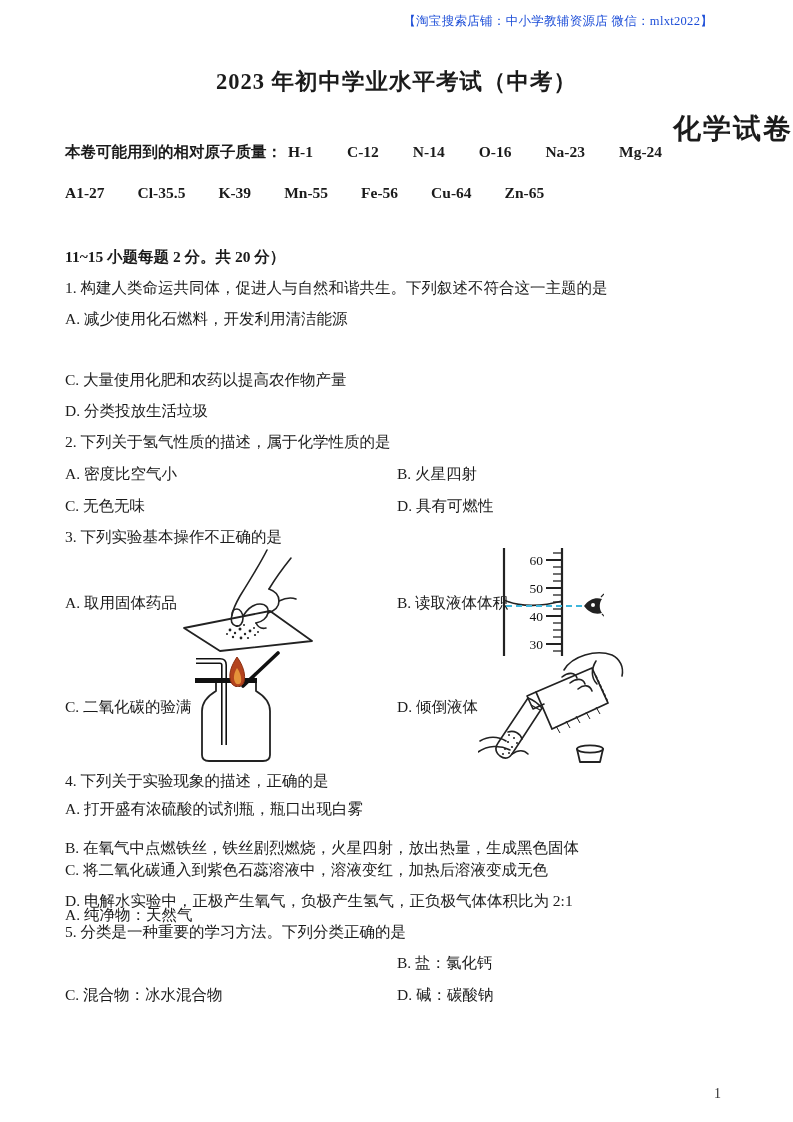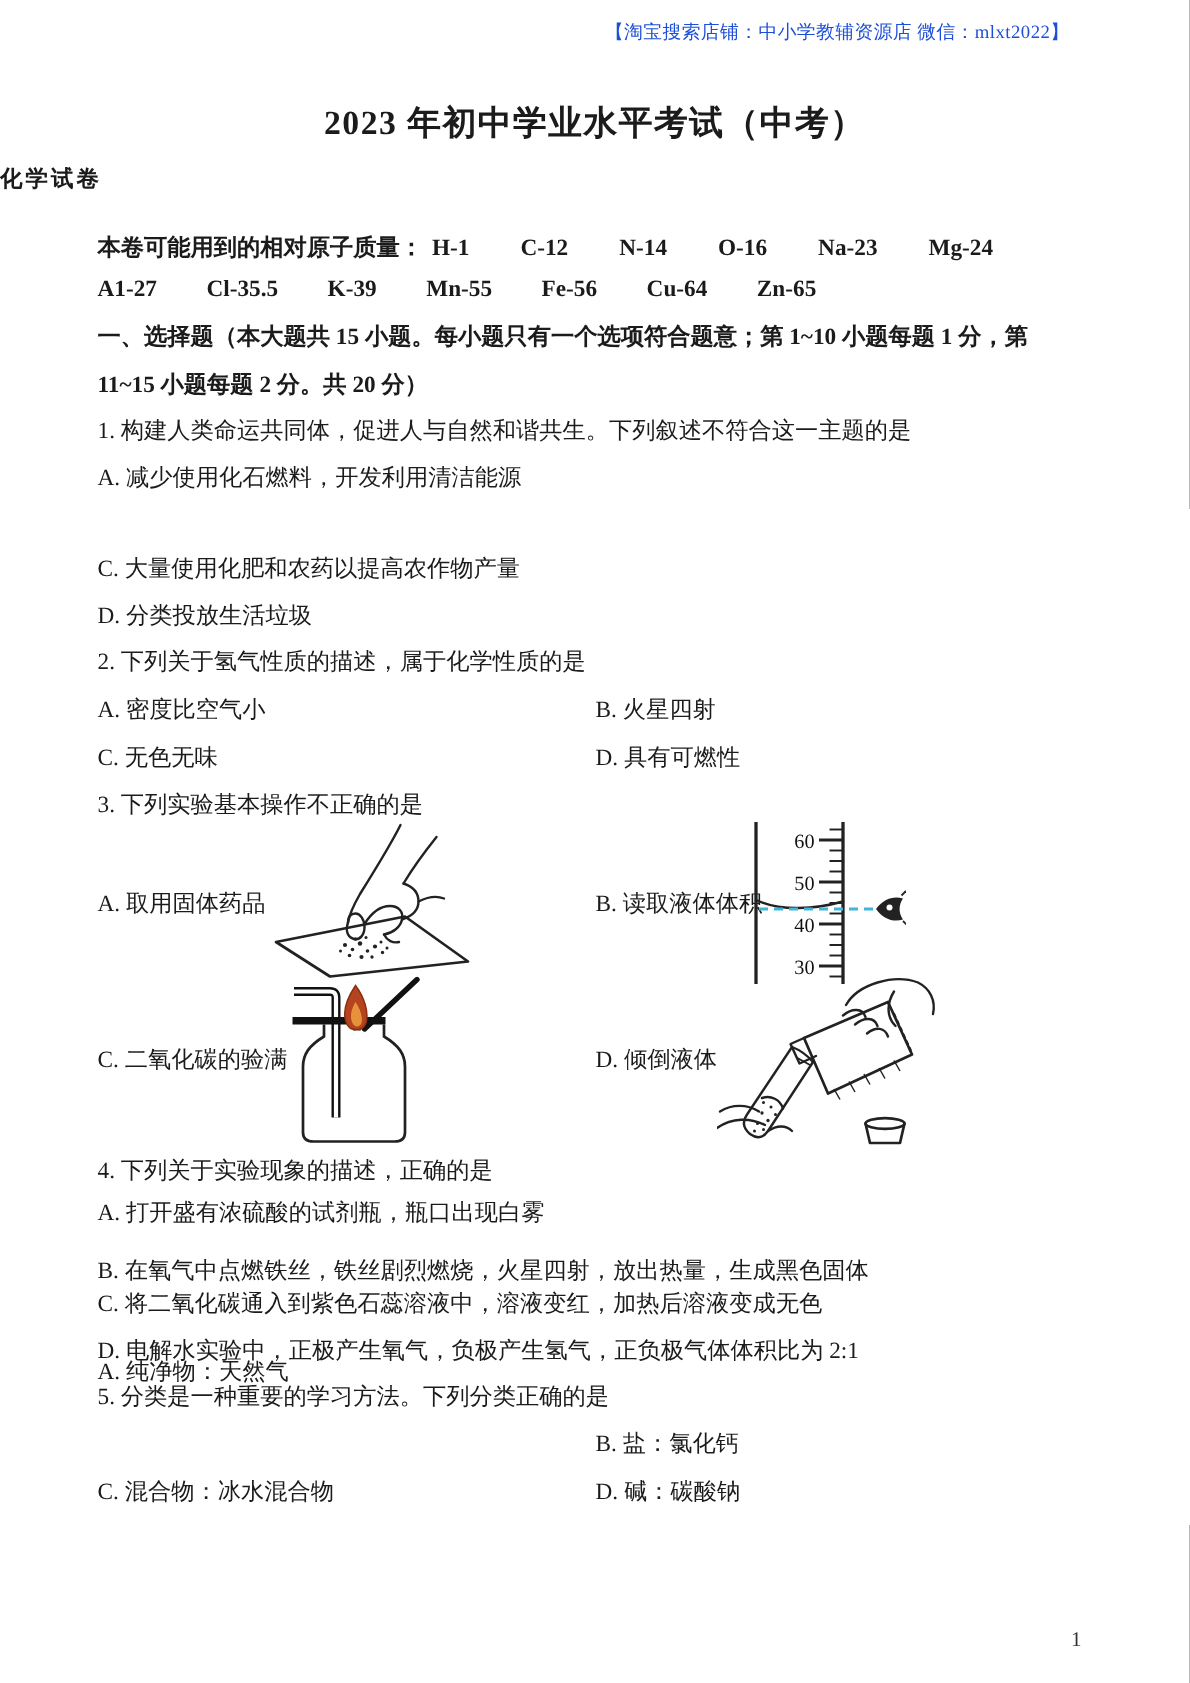--- a/index.html
+++ b/index.html
@@ -5,21 +5,21 @@
   html,body{margin:0;padding:0;background:#888;}
   .page{
     position:relative;width:793px;height:1122px;margin:0 auto;background:#ffffff;
     font-family:"Liberation Serif","DejaVu Serif",serif;color:#1b1b1b;overflow:hidden;
   }
   .l{position:absolute;left:65px;font-size:15.5px;line-height:1.25;white-space:pre;}
   .c2{left:397px;}
   .b{font-weight:bold;}
   .watermark{position:absolute;top:13px;right:80px;font-size:12.5px;color:#1d4ed8;letter-spacing:.3px;}
   .title{position:absolute;top:66px;left:0;width:100%;text-align:center;font-size:22.5px;font-weight:bold;letter-spacing:1px;}
-  .subtitle{position:absolute;top:110px;left:0;width:100%;text-align:left;font-size:15px;font-weight:bold;letter-spacing:2px;}
+  .subtitle{position:absolute;top:110px;left:0;width:100%;text-align:right;font-size:28px;font-weight:bold;letter-spacing:2px;}
   .am1 span{margin-right:34px;}
   .am2 span{margin-right:33px;}
   .am1 .lbl{margin-right:6px;}
   .fig{position:absolute;}
   .pagenum{position:absolute;top:1086px;left:714px;font-size:14px;color:#333;}
   svg .ink{stroke:#222;fill:none;stroke-width:1.6;stroke-linecap:round;stroke-linejoin:round;}
   svg .ink2{stroke:#222;fill:none;stroke-width:2.2;stroke-linecap:butt;}
   svg .fillw{fill:#fff;stroke:#222;stroke-width:1.8;stroke-linejoin:round;}
   svg .dot{fill:#222;stroke:none;}
   svg text{font-family:"Liberation Serif","DejaVu Serif",serif;fill:#111;}
@@ -30,24 +30,23 @@
 </head>
 <body>
 
 <div class="page">
 
   <div class="watermark">【淘宝搜索店铺：中小学教辅资源店 微信：mlxt2022】</div>
 
   <div class="title">2023 年初中学业水平考试（中考）</div>
   <div class="subtitle">化学试卷</div>
 
-  <div class="l b am1" style="top:156px"><span class="lbl">本卷可能用到的相对原子质量：</span><span>H-1</span><span>C-12</span><span>N-14</span><span>O-16</span><span>Na-23</span><span>Mg-24</span></div>
+  <div class="l b am1" style="top:142px"><span class="lbl">本卷可能用到的相对原子质量：</span><span>H-1</span><span>C-12</span><span>N-14</span><span>O-16</span><span>Na-23</span><span>Mg-24</span></div>
   <div class="l b am2" style="top:183px"><span>A1-27</span><span>Cl-35.5</span><span>K-39</span><span>Mn-55</span><span>Fe-56</span><span>Cu-64</span><span>Zn-65</span></div>
 
-  <div class="l b" style="top:215px">一、选择题（本大题共 15 小题。每小题只有一个选项符合题意；第 1~10 小题每题 1 分，第</div>
   <div class="l b" style="top:247px">11~15 小题每题 2 分。共 20 分）</div>
 
   <div class="l" style="top:278px">1. 构建人类命运共同体，促进人与自然和谐共生。下列叙述不符合这一主题的是</div>
   <div class="l" style="top:309px">A. 减少使用化石燃料，开发利用清洁能源</div>
   <div class="l" style="top:370px">C. 大量使用化肥和农药以提高农作物产量</div>
   <div class="l" style="top:401px">D. 分类投放生活垃圾</div>
 
   <div class="l" style="top:432px">2. 下列关于氢气性质的描述，属于化学性质的是</div>
   <div class="l" style="top:464px">A. 密度比空气小</div>
   <div class="l c2" style="top:464px">B. 火星四射</div>

